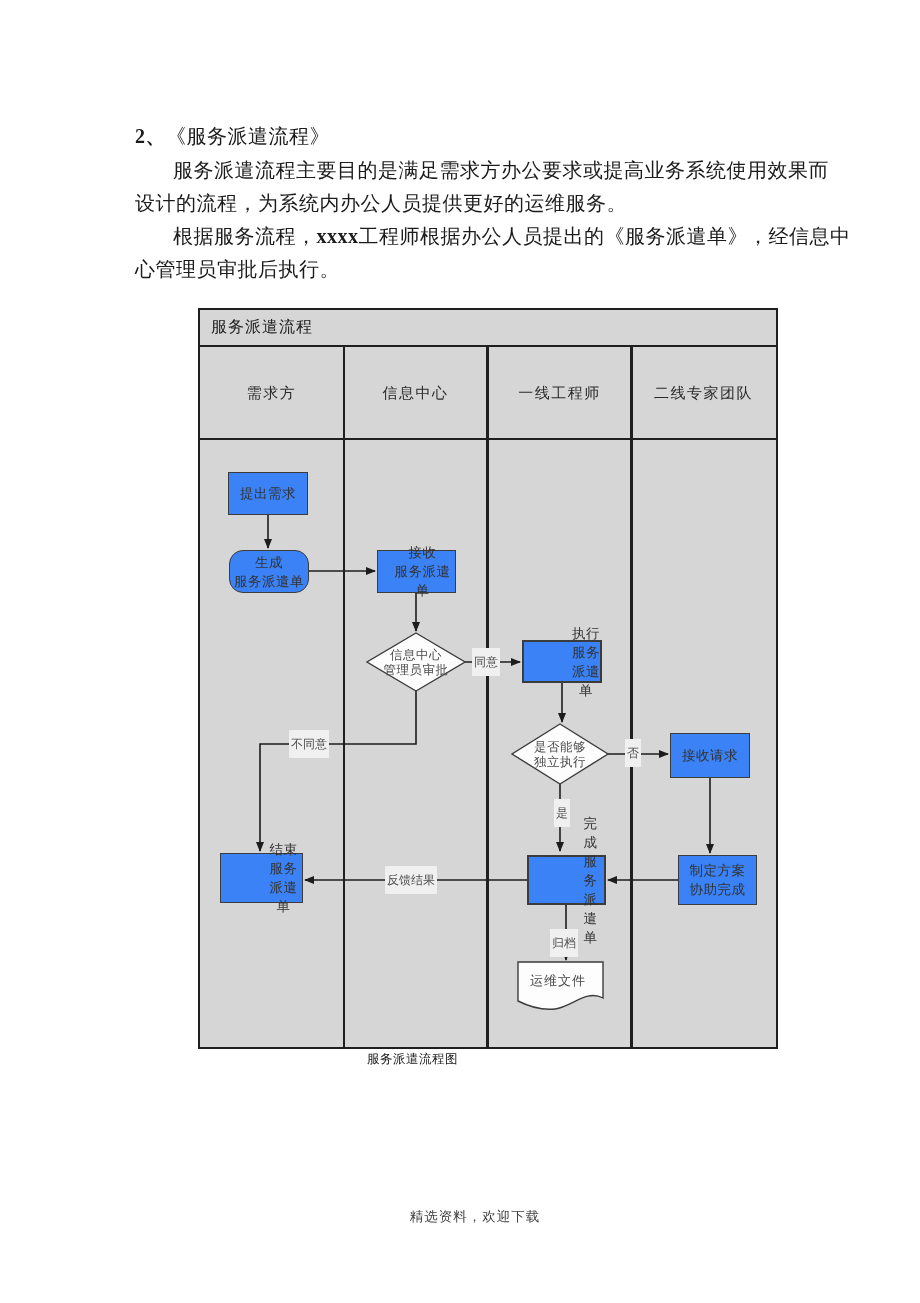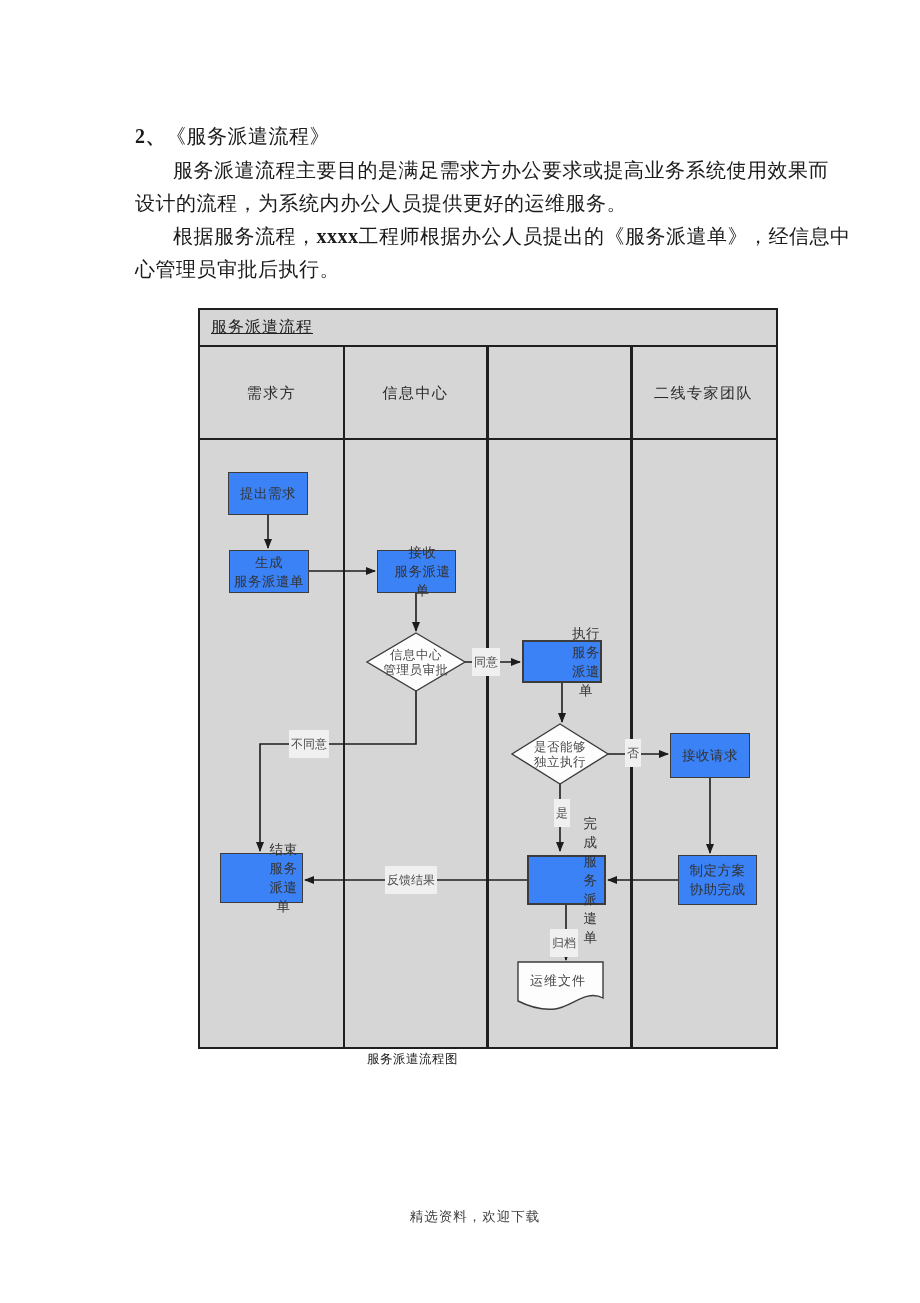--- a/index.html
+++ b/index.html
@@ -5,21 +5,21 @@
   html,body{margin:0;padding:0;background:#888;}
   .page{
     position:relative;width:920px;height:1303px;background:#ffffff;
     font-family:"Liberation Serif","DejaVu Serif",serif;overflow:hidden;
   }
   .tline{position:absolute;font-size:20px;line-height:19px;color:#1b1b1b;letter-spacing:0.5px;white-space:nowrap;}
   .tline b{font-family:"Liberation Serif","DejaVu Serif",serif;}
   
   .chart{position:absolute;left:198px;top:308px;width:580px;height:741px;
     background:#d6d6d6;border:2px solid #1f1f1f;box-sizing:border-box;}
-  .chart-title{position:absolute;left:211px;top:317px;font-size:16px;color:#222;letter-spacing:1px;white-space:nowrap;text-decoration:underline;}
+  .chart-title{position:absolute;left:211px;top:317px;font-size:16px;color:#222;letter-spacing:1px;white-space:nowrap;}
   .hsep{position:absolute;background:#1f1f1f;height:2px;}
   .vsep{position:absolute;background:#1f1f1f;}
   .lane-h{position:absolute;top:348px;height:90px;display:flex;align-items:center;justify-content:center;
     font-size:15px;color:#2a2a2a;letter-spacing:1.5px;white-space:nowrap;}
   
   .node{position:absolute;background:#3b82f6;border:1.4px solid #3c3c3c;box-sizing:border-box;
     display:flex;align-items:center;justify-content:center;text-align:center;
     font-size:13.5px;line-height:19px;color:#333;white-space:pre-line;letter-spacing:0.5px;z-index:3;}
   .node.heavy{border-width:2px;padding-left:48px;}
   .dtext{position:absolute;display:flex;align-items:center;justify-content:center;text-align:center;
@@ -47,20 +47,21 @@
   <div class="chart-title">服务派遣流程</div>
 
   <div class="hsep" style="left:200px;top:345px;width:576px;"></div>
   <div class="hsep" style="left:200px;top:438px;width:576px;"></div>
   <div class="vsep" style="left:343px;top:346px;width:2px;height:701px;"></div>
   <div class="vsep" style="left:486px;top:346px;width:3px;height:701px;"></div>
   <div class="vsep" style="left:630px;top:346px;width:3px;height:701px;"></div>
 
   <div class="lane-h" style="left:200px;width:143px;">需求方</div>
   <div class="lane-h" style="left:345px;width:141px;">信息中心</div>
+  <div class="lane-h" style="left:489px;width:141px;">一线工程师</div>
   <div class="lane-h" style="left:633px;width:141px;">二线专家团队</div>
 
   <svg class="overlay" width="920" height="1303" viewBox="0 0 920 1303">
     <defs>
       <marker id="arr" viewBox="0 0 10 8" refX="9" refY="4" markerWidth="10" markerHeight="8" markerUnits="userSpaceOnUse" orient="auto">
         <path d="M0,0 L10,4 L0,8 Z" fill="#1c1c1c"></path>
       </marker>
     </defs>
     <g stroke="#1c1c1c" stroke-width="1.6" fill="none">
       <line x1="268" y1="515" x2="268" y2="548" marker-end="url(#arr)"></line>
@@ -77,21 +78,21 @@
       <polyline points="416,691 416,744 260,744 260,851" marker-end="url(#arr)"></polyline>
     </g>
     <g fill="#fdfdfd" stroke="#3c3c3c" stroke-width="1.4">
       <polygon points="416,633 465,662 416,691 367,662"></polygon>
       <polygon points="560,724 608,754 560,784 512,754"></polygon>
       <path d="M518,962 h85 v36 c-17,-9 -31,9 -48,11 c-14,1.6 -27,-3 -37,-8 z"></path>
     </g>
   </svg>
 
   <div class="node" style="left:228px;top:472px;width:80px;height:43px;">提出需求</div>
-  <div class="node" style="left:229px;top:550px;width:80px;height:43px;">生成
+  <div class="node" style="left:229px;top:550px;width:80px;height:43px;border-radius:14px;">生成
 服务派遣单</div>
   <div class="node" style="left:377px;top:550px;width:79px;height:43px;padding-left:12px;">接收
 服务派遣单</div>
   <div class="node heavy" style="left:522px;top:640px;width:80px;height:43px;">执行
 服务派遣单</div>
   <div class="node" style="left:670px;top:733px;width:80px;height:45px;">接收请求</div>
   <div class="node" style="left:220px;top:853px;width:83px;height:50px;padding-left:44px;">结束
 服务派遣单</div>
   <div class="node heavy" style="left:527px;top:855px;width:79px;height:50px;">完成
 服务派遣单</div>

